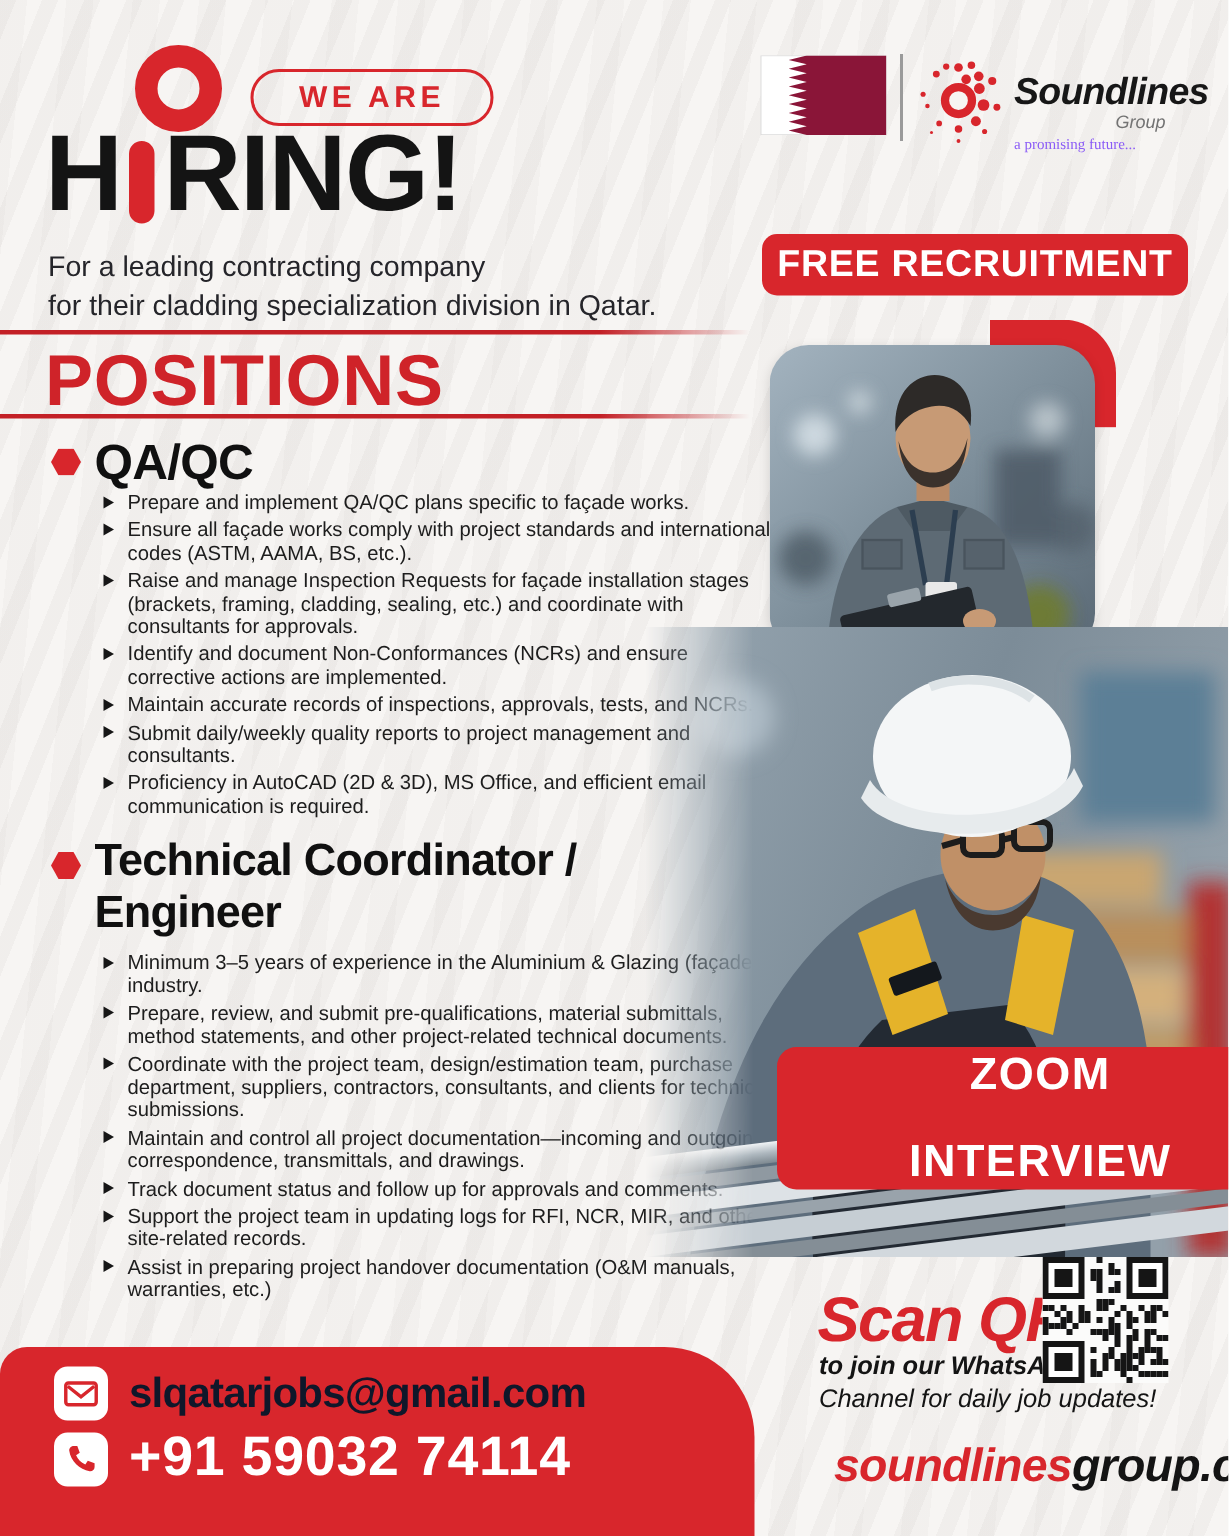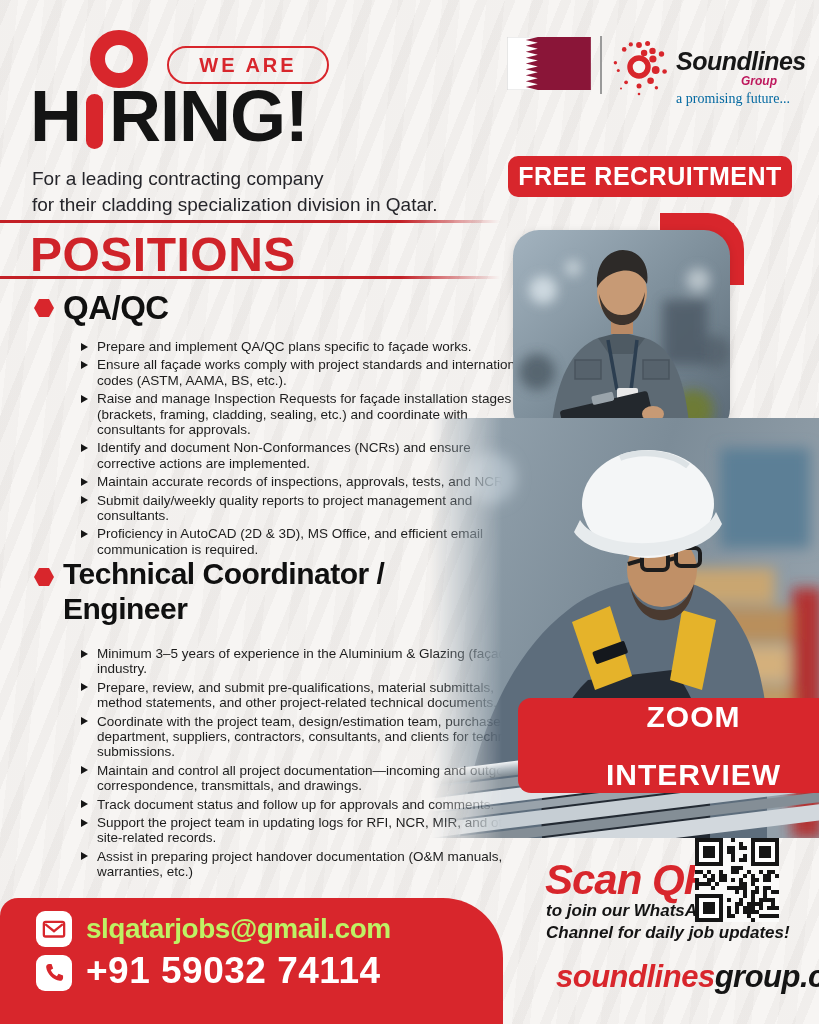--- a/index.html
+++ b/index.html
@@ -24,61 +24,61 @@
 
   
   .sec-head{display:flex;gap:9px;}
   .hex{flex:0 0 auto;width:20px;height:18px;background:#d8262c;
     clip-path:polygon(25% 0,75% 0,100% 50%,75% 100%,25% 100%,0 50%);}
   #sec1-head{left:34px;top:289px;align-items:center;}
   #sec1-head .sec-title{font-size:33px;font-weight:800;color:#101010;letter-spacing:-0.5px;}
   #sec2-head{left:34px;top:556px;width:470px;}
   #sec2-head .hex{margin-top:12px;}
   #sec2-head .sec-title{font-size:30px;line-height:35px;font-weight:800;color:#101010;width:430px;letter-spacing:-0.5px;}
-  ul.bullets{left:68px;width:450px;list-style:none;margin:12px;padding:0;}
+  ul.bullets{left:68px;width:450px;list-style:none;margin:0;padding:0;}
   #list1{top:327px;} #list2{top:634px;}
   ul.bullets li{position:relative;padding-left:17px;margin-bottom:3px;font-size:13.5px;line-height:15.4px;font-weight:500;color:#1d1d1d;}
   .tri{position:absolute;left:1px;top:3.5px;width:0;height:0;border-left:7px solid #161616;
     border-top:4.2px solid transparent;border-bottom:4.2px solid transparent;}
 
   
   #flag{left:507px;top:37px;}
   #brand-divider{left:600px;top:36px;width:2px;height:58px;background:#9a9a9a;}
   #logo-swirl{left:609px;top:37px;}
   #brand-name{left:676px;top:47px;font-size:25px;font-weight:700;font-style:italic;color:#171717;letter-spacing:-0.5px;}
-  #brand-sub{left:676px;top:74px;width:101px;text-align:right;font-size:12px;font-weight:700;font-style:italic;color:#be185d;}
-  #brand-tagline{left:676px;top:91px;font-family:"Liberation Serif","DejaVu Serif",serif;font-size:14px;color:#0369a1;}
+  #brand-sub{left:676px;top:74px;width:101px;text-align:right;font-size:12px;font-weight:400;font-style:italic;color:#737373;}
+  #brand-tagline{left:676px;top:91px;font-family:"Liberation Serif","DejaVu Serif",serif;font-size:10px;color:#8b5cf6;}
 
   
   #free-recruitment{left:508px;top:156px;width:284px;height:41px;background:#d8262c;border-radius:10px;
     display:flex;align-items:center;justify-content:center;color:#fff;font-weight:800;font-size:25px;letter-spacing:0.5px;}
   #zoom-box{left:518px;top:698px;width:351px;height:95px;background:#d8262c;border-radius:13px;
     display:flex;flex-direction:column;align-items:center;justify-content:space-between;color:#fff;font-weight:800;
     font-size:30px;line-height:37px;letter-spacing:1px;}
 
   
   #corner-decor{left:660px;top:213px;width:62px;height:50px;border-top:22px solid #d8262c;border-right:22px solid #d8262c;border-top-right-radius:36px;}
   #photo-top{left:513px;top:230px;width:217px;height:205px;border-radius:26px;overflow:hidden;box-shadow:0 2px 8px rgba(0,0,0,0.12);}
   #photo-main{left:430px;top:418px;width:389px;height:420px;
     -webkit-mask-image:linear-gradient(90deg,rgba(0,0,0,0) 0,#000 72px);
     mask-image:linear-gradient(90deg,rgba(0,0,0,0) 0,#000 72px);}
 
   
   #scan-qr{left:545px;top:856px;font-size:42px;font-weight:800;font-style:italic;color:#d8262c;letter-spacing:-1px;}
   #qr-sub1{left:546px;top:901px;font-size:17px;font-weight:700;font-style:italic;color:#141414;}
-  #qr-sub2{left:546px;top:923px;font-size:17px;font-weight:700;font-style:italic;color:#141414;}
+  #qr-sub2{left:546px;top:923px;font-size:17px;font-weight:400;font-style:italic;color:#141414;}
   #qr-wrap{left:695px;top:838px;width:84px;height:84px;background:#fbfbfa;}
   #website{left:556px;top:959px;font-size:31px;font-weight:800;font-style:italic;letter-spacing:-0.5px;}
   #website .w-red{color:#d8262c;} #website .w-black{color:#141414;}
 
   
   #contact-band{left:0;top:898px;width:503px;height:126px;background:#d8262c;border-radius:18px 60px 0 0;}
   .c-icon{position:absolute;width:36px;height:36px;background:#fff;border-radius:9px;display:flex;align-items:center;justify-content:center;}
   #email-icon{left:36px;top:13px;} #phone-icon{left:36px;top:57px;}
-  #email-text{position:absolute;left:86px;top:15px;color:#bef264;font-weight:700;font-size:28px;letter-spacing:-0.5px;}
+  #email-text{position:absolute;left:86px;top:15px;color:#0f172a;font-weight:700;font-size:28px;letter-spacing:-0.5px;}
   #phone-text{position:absolute;left:86px;top:52px;color:#fff;font-weight:700;font-size:37px;letter-spacing:0.5px;}
 </style>
 </head>
 <body>
 
 <div class="poster">
 
   <div class="abs" id="ring"></div>
   <div class="abs" id="we-are-pill">
     <span>WE ARE</span>

